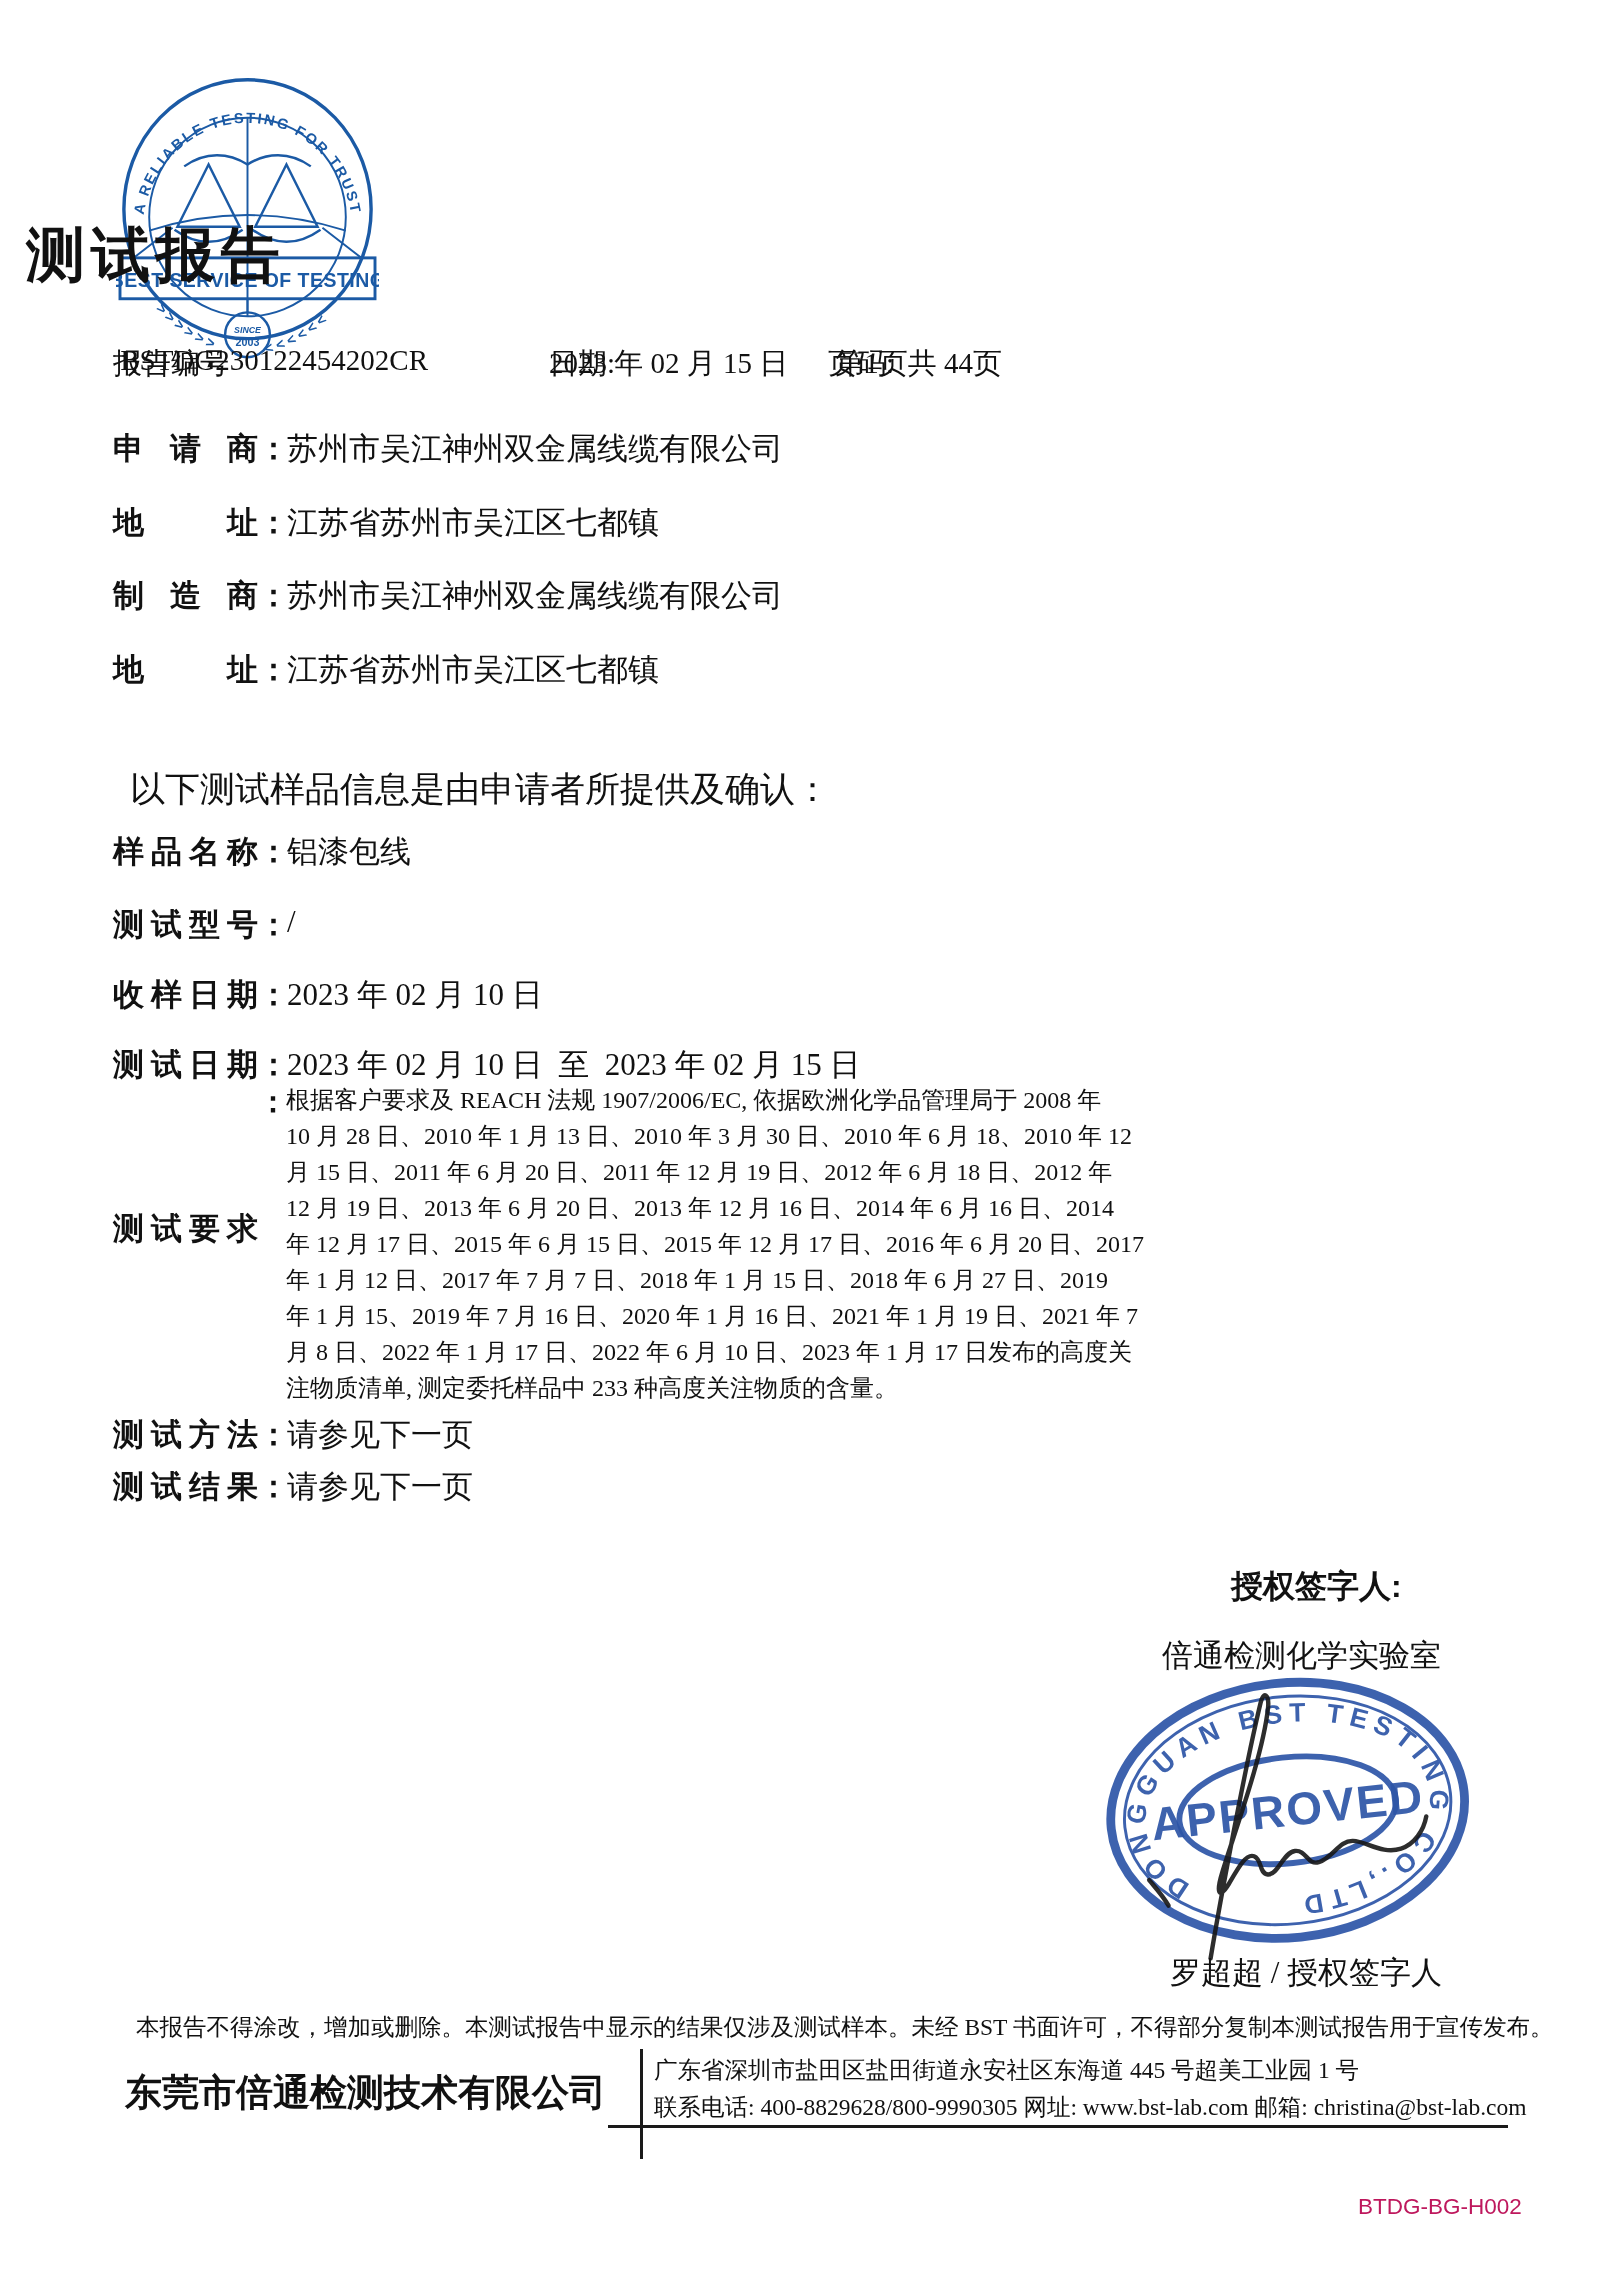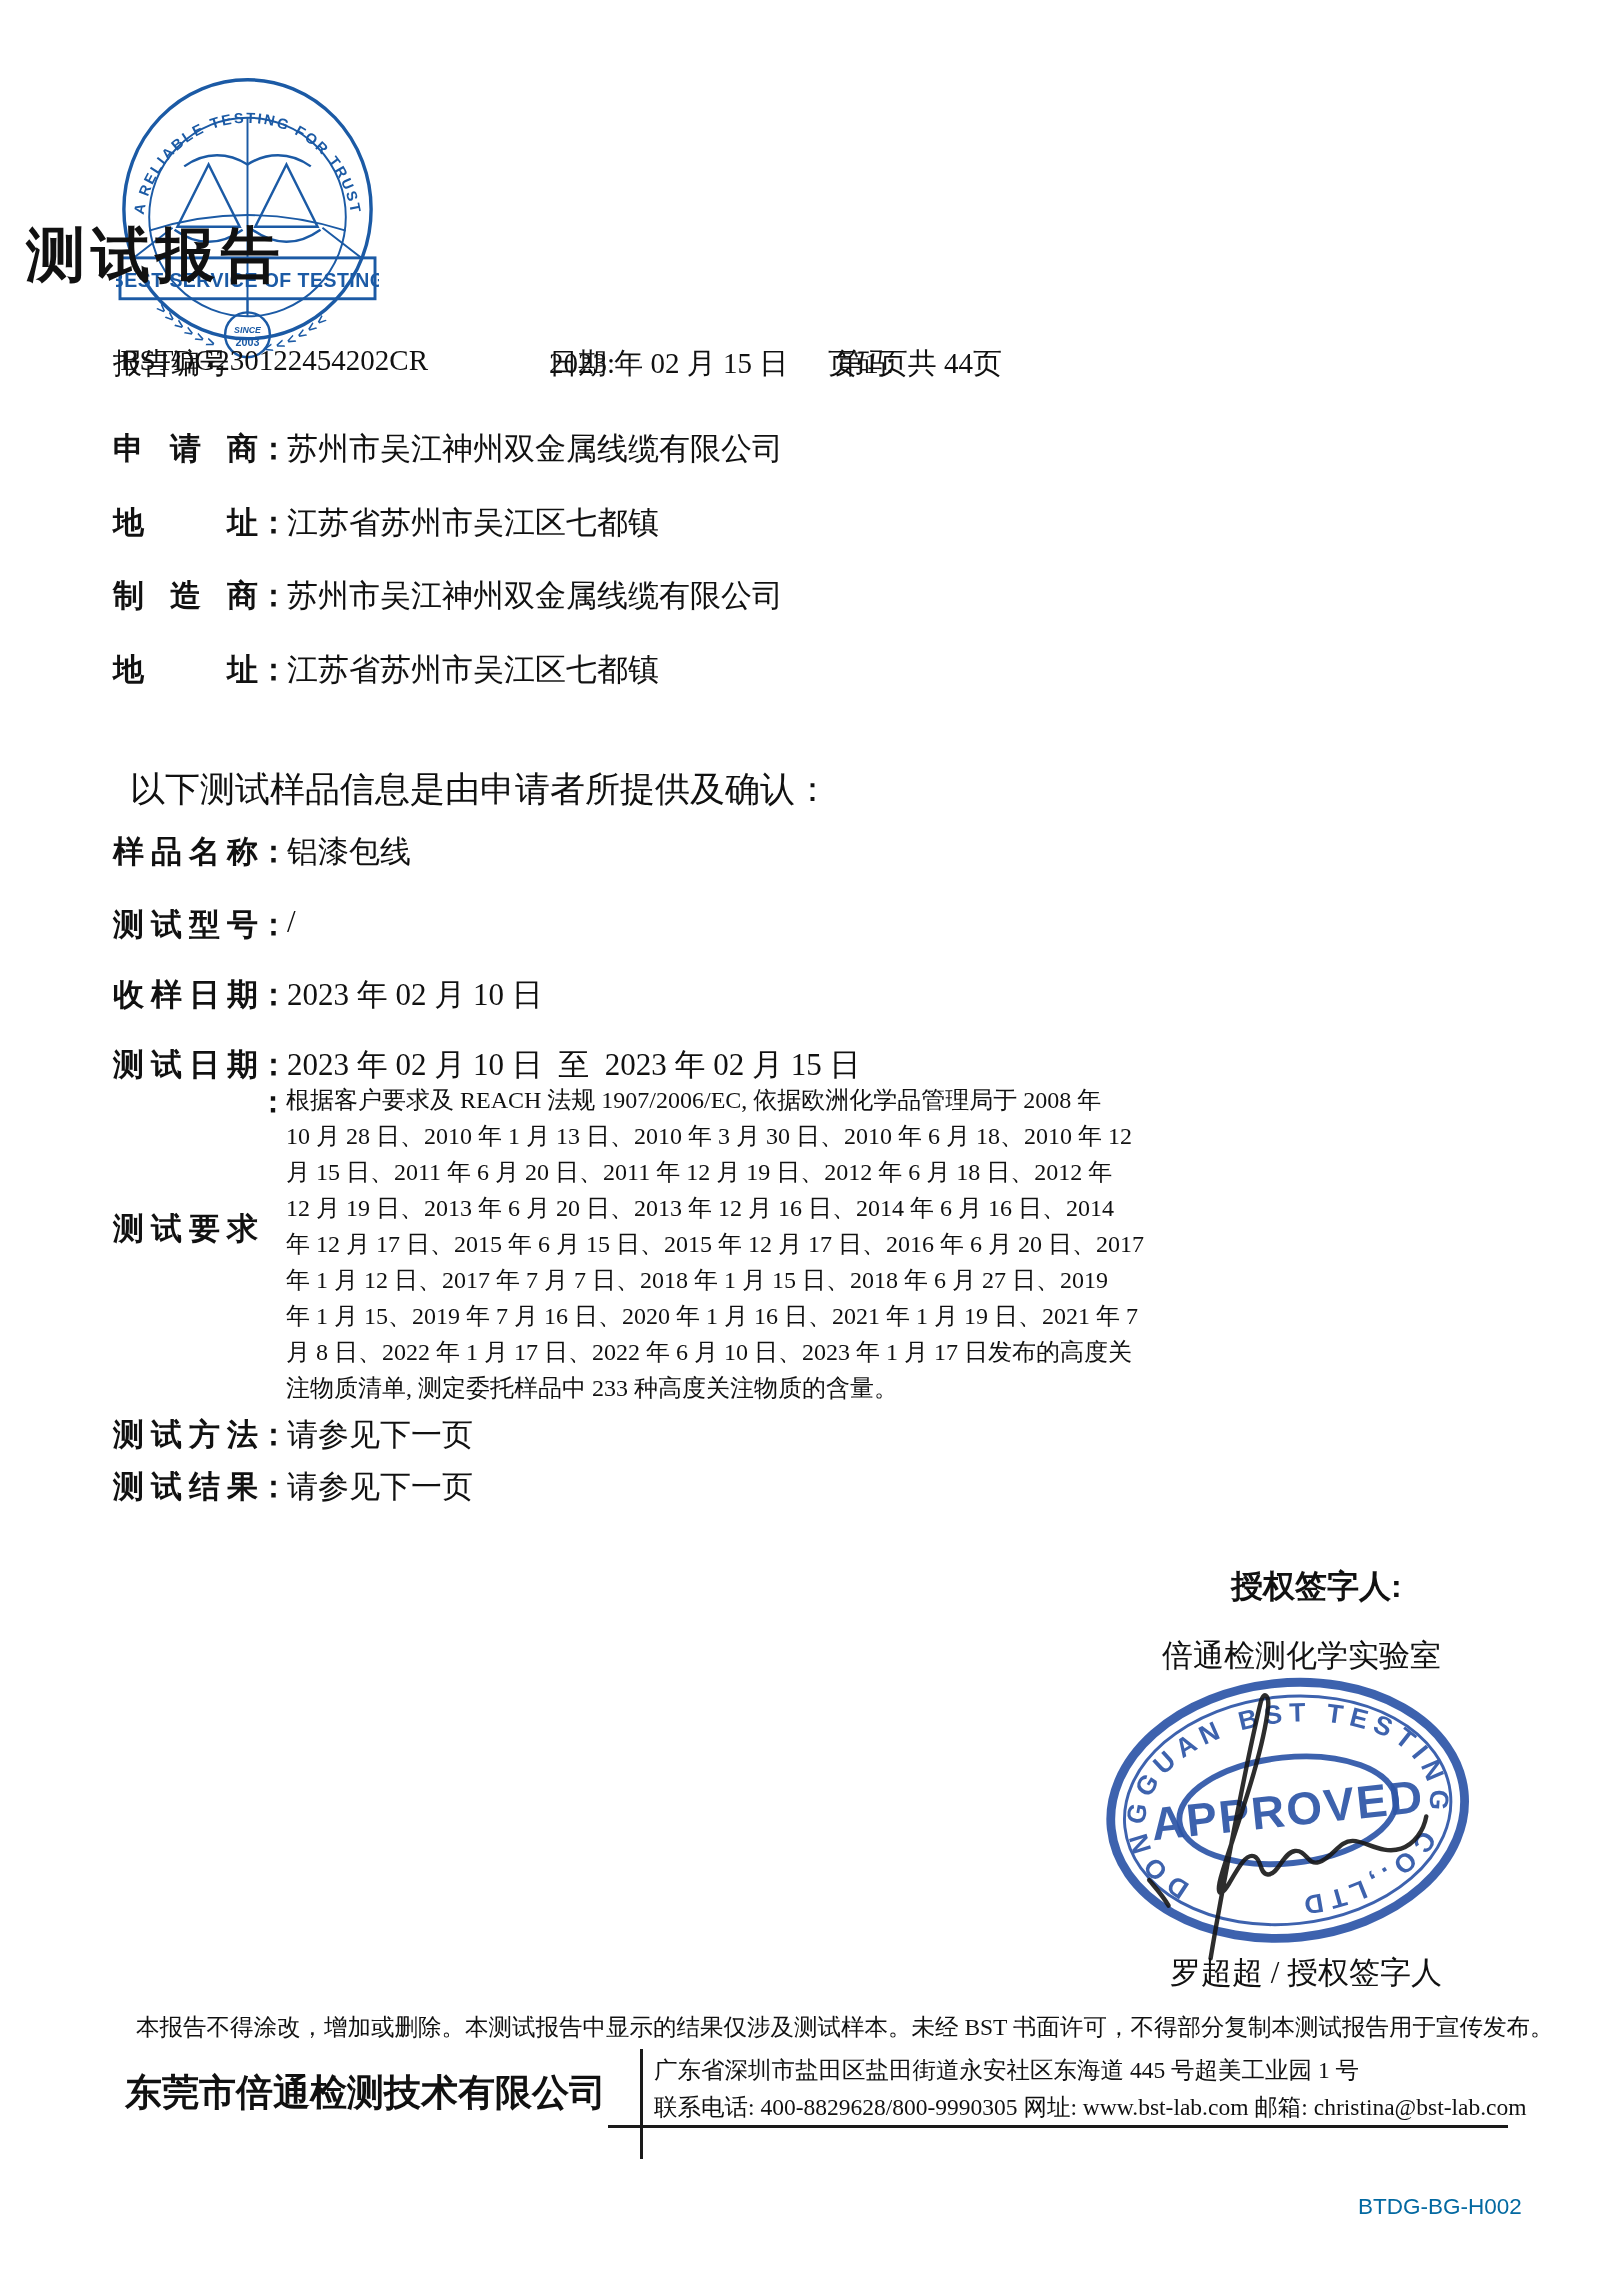--- a/index.html
+++ b/index.html
@@ -43,21 +43,21 @@
   .sig-signer{top:1952px;left:1170px;font-size:31px;}
 
   
   .disclaimer{top:2011px;left:136px;font-size:23.5px;white-space:nowrap;}
   .f-company{top:2068px;left:125px;font-size:37px;font-weight:bold;
              font-family:"Liberation Sans","DejaVu Sans",sans-serif;}
   .f-vline{top:2049px;left:640px;width:2.9px;height:110px;background:#1a1a1a;}
   .f-address{top:2054px;left:654px;font-size:23.5px;white-space:nowrap;}
   .f-contact{top:2091px;left:654px;font-size:23.5px;white-space:nowrap;}
   .f-hline{top:2125px;left:608px;width:900px;height:2.9px;background:#1a1a1a;}
-  .f-code{top:2194px;left:1358px;font-size:22.5px;color:#0369a1;
+  .f-code{top:2194px;left:1358px;font-size:22.5px;color:#be185d;
           font-family:"Liberation Sans","DejaVu Sans",sans-serif;}
 
   
   .logo{top:71px;left:116px;width:263px;height:292px;}
   .lg-stroke{stroke:#1b5aa5;fill:none;}
   .lg-text{fill:#1b5aa5;font-family:"Liberation Sans","DejaVu Sans",sans-serif;font-weight:bold;}
   .stamp-stroke{stroke:#2d55a7;fill:none;opacity:.92;}
   .stamp-text{fill:#2d55a7;font-family:"Liberation Sans","DejaVu Sans",sans-serif;font-weight:bold;opacity:.92;}
   .ink{stroke:#161616;fill:none;stroke-width:4.5;stroke-linecap:round;opacity:.9;}
 </style>

